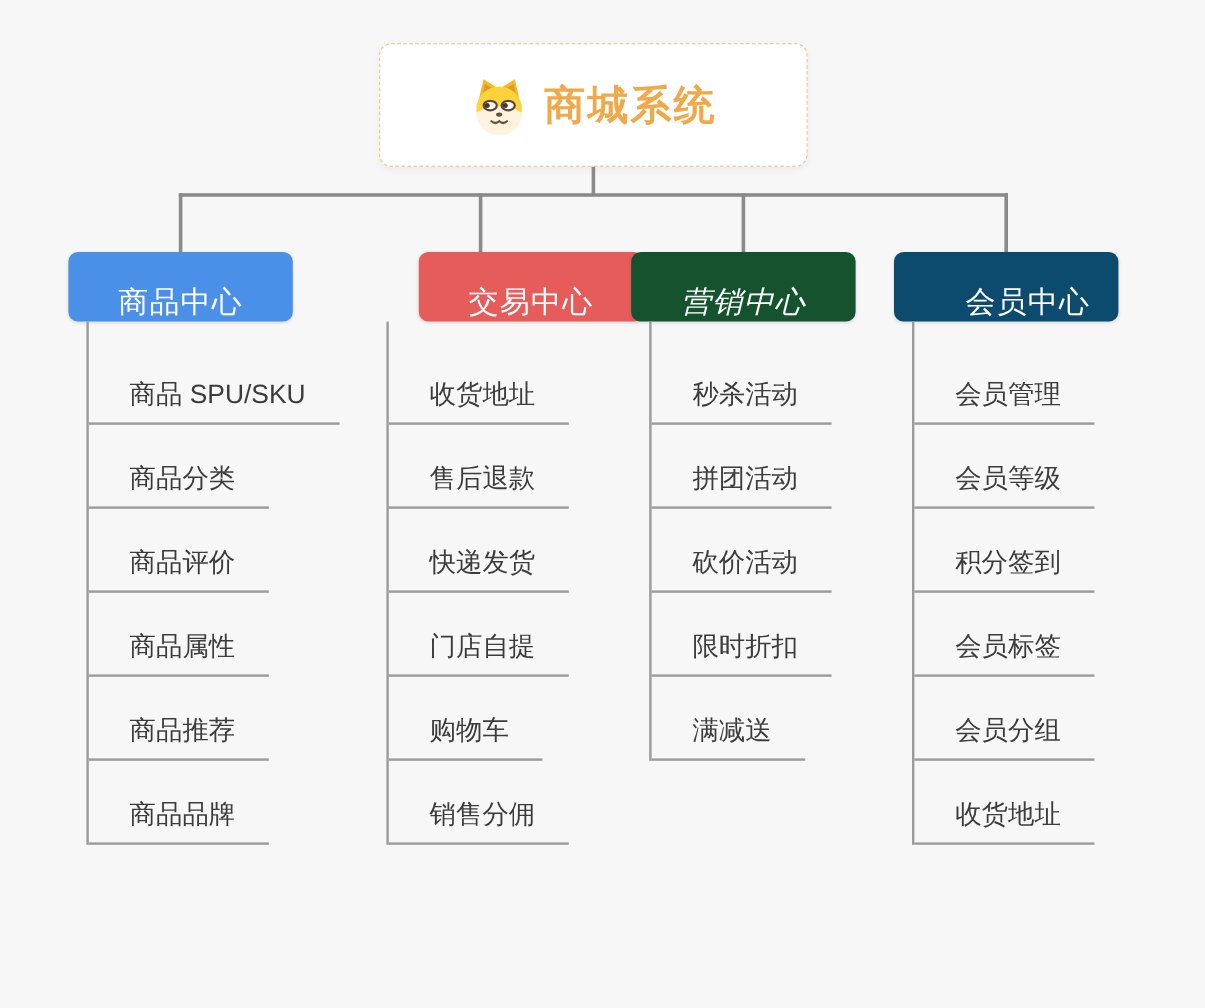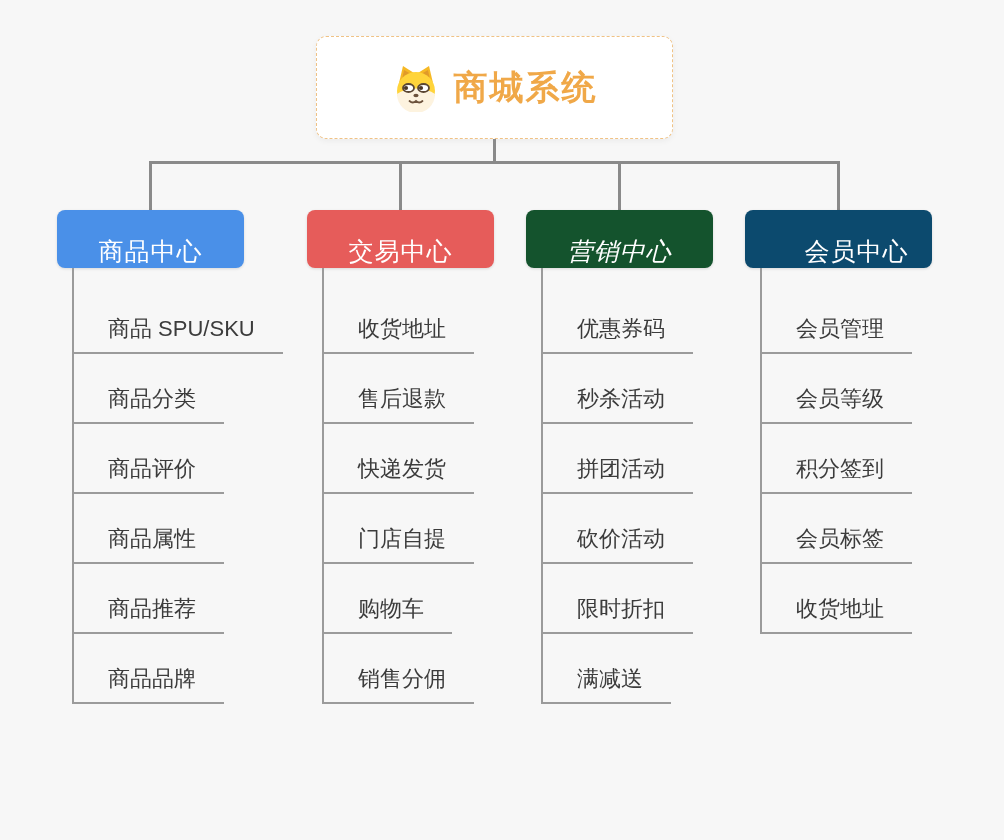--- a/index.html
+++ b/index.html
@@ -126,21 +126,21 @@
     </li>
 
     <li class="branch-item">
       <span class="item-label">商品品牌</span>
     </li>
   </ul>
     </div>
 
     <div class="branch b1">
       <div class="drop"></div>
-      <div class="branch-header" style="background: rgb(230, 92, 90);">
+      <div class="branch-header" style="background: rgb(230, 92, 90); margin-left: 42px;">
         <span>交易中心</span>
       </div>
       <ul class="branch-list">
     <li class="branch-item">
       <span class="item-label">收货地址</span>
     </li>
 
     <li class="branch-item">
       <span class="item-label">售后退款</span>
     </li>
@@ -162,23 +162,20 @@
     </li>
   </ul>
     </div>
 
     <div class="branch b2">
       <div class="drop"></div>
       <div class="branch-header" style="background: #14532d; font-style: italic;">
         <span>营销中心</span>
       </div>
       <ul class="branch-list">
-    <li class="branch-item">
-      <span class="item-label">优惠券码</span>
-    </li>
 
     <li class="branch-item">
       <span class="item-label">秒杀活动</span>
     </li>
 
     <li class="branch-item">
       <span class="item-label">拼团活动</span>
     </li>
 
     <li class="branch-item">
@@ -210,20 +207,23 @@
     </li>
 
     <li class="branch-item">
       <span class="item-label">积分签到</span>
     </li>
 
     <li class="branch-item">
       <span class="item-label">会员标签</span>
     </li>
 
+    <li class="branch-item">
+      <span class="item-label">会员分组</span>
+    </li>
 
     <li class="branch-item">
       <span class="item-label">收货地址</span>
     </li>
   </ul>
     </div>
   </div>
 
 </div>
 

